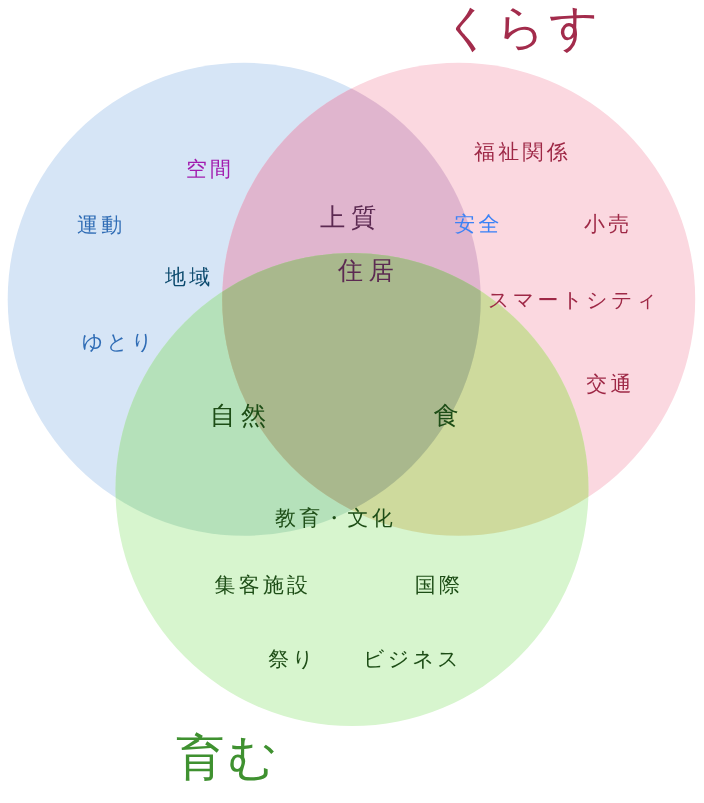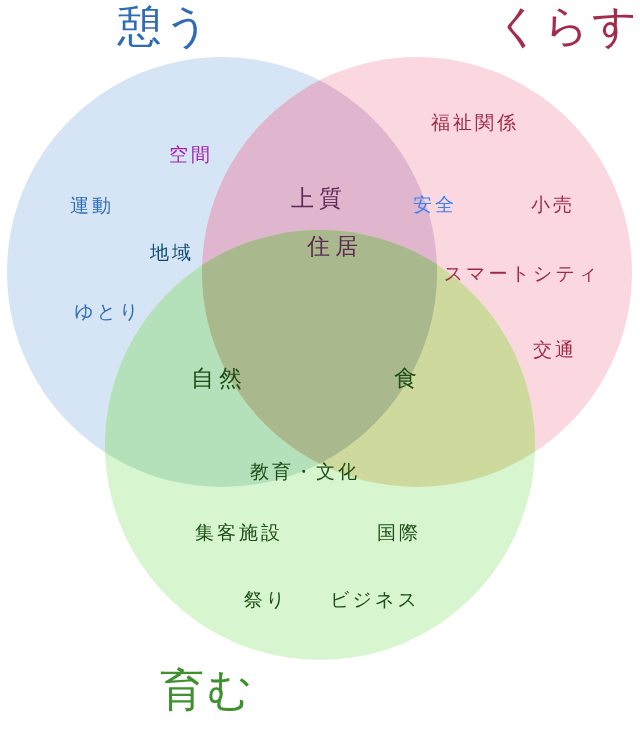--- a/index.html
+++ b/index.html
@@ -36,21 +36,21 @@
   #title-blue {
     left: 0;
     top: 4px;
     width: 330px;
     text-align: center;
   }
   #title-pink {
     left: 310px;
     top: 4px;
     width: 330px;
-    text-align: right;
+    text-align: center;
   }
   #title-green {
     left: 160px;
     top: 668px;
     width: 320px;
     text-align: left;
   }
   .term {
     position: absolute;
     font-family: "DejaVu Serif", "Liberation Serif", serif;
@@ -99,32 +99,31 @@
     <g clip-path="url(#clip-pink)">
       <circle cx="320" cy="445" r="215" fill="#cbd08b" fill-opacity="0.72"></circle>
     </g>
     <g clip-path="url(#clip-blue)">
       <g clip-path="url(#clip-pink)">
         <circle cx="320" cy="445" r="215" fill="#a6b68c" fill-opacity="0.92"></circle>
       </g>
     </g>
   </svg>
 
-  <div class="lobe-title" id="title-blue" style="color:#2f6cb5;">憩う</div>
 
   <div class="lobe-title" id="title-pink" style="color:#a32c4c;">くらす</div>
 
   <div class="lobe-title" id="title-green" style="color:#3f9130;">育む</div>
 
   <div id="terms-layer">
       <div class="term" style="left: 191px; top: 155px; color: #a21caf;">空間</div>
       <div class="term" style="left: 92px; top: 206px; color: rgb(47, 108, 181);">運動</div>
       <div class="term" style="left: 172px; top: 253px; color: #0c4a6e;">地域</div>
       <div class="term" style="left: 108px; top: 312px; color: rgb(47, 108, 181);">ゆとり</div>
-      <div class="term" style="left: 475px; top: 123px; color: rgb(158, 40, 70);">福祉関係</div>
+      <div class="term" style="left: 475px; top: 139px; color: rgb(158, 40, 70);">福祉関係</div>
       <div class="term" style="left: 435px; top: 205px; color: #3b82f6;">安全</div>
       <div class="term" style="left: 553px; top: 205px; color: rgb(158, 40, 70);">小売</div>
       <div class="term" style="left: 522px; top: 274px; color: rgb(158, 40, 70);">スマートシティ</div>
       <div class="term" style="left: 555px; top: 350px; color: rgb(158, 40, 70);">交通</div>
       <div class="term" style="left: 305px; top: 472px; color: rgb(29, 77, 22);">教育・文化</div>
       <div class="term" style="left: 239px; top: 533px; color: rgb(29, 77, 22);">集客施設</div>
       <div class="term" style="left: 399px; top: 533px; color: rgb(29, 77, 22);">国際</div>
       <div class="term" style="left: 266px; top: 600px; color: rgb(29, 77, 22);">祭り</div>
       <div class="term" style="left: 375px; top: 600px; color: rgb(29, 77, 22);">ビジネス</div>
       <div class="term overlap-term" style="left: 319px; top: 199px; color: rgb(92, 42, 82);">上質</div>

